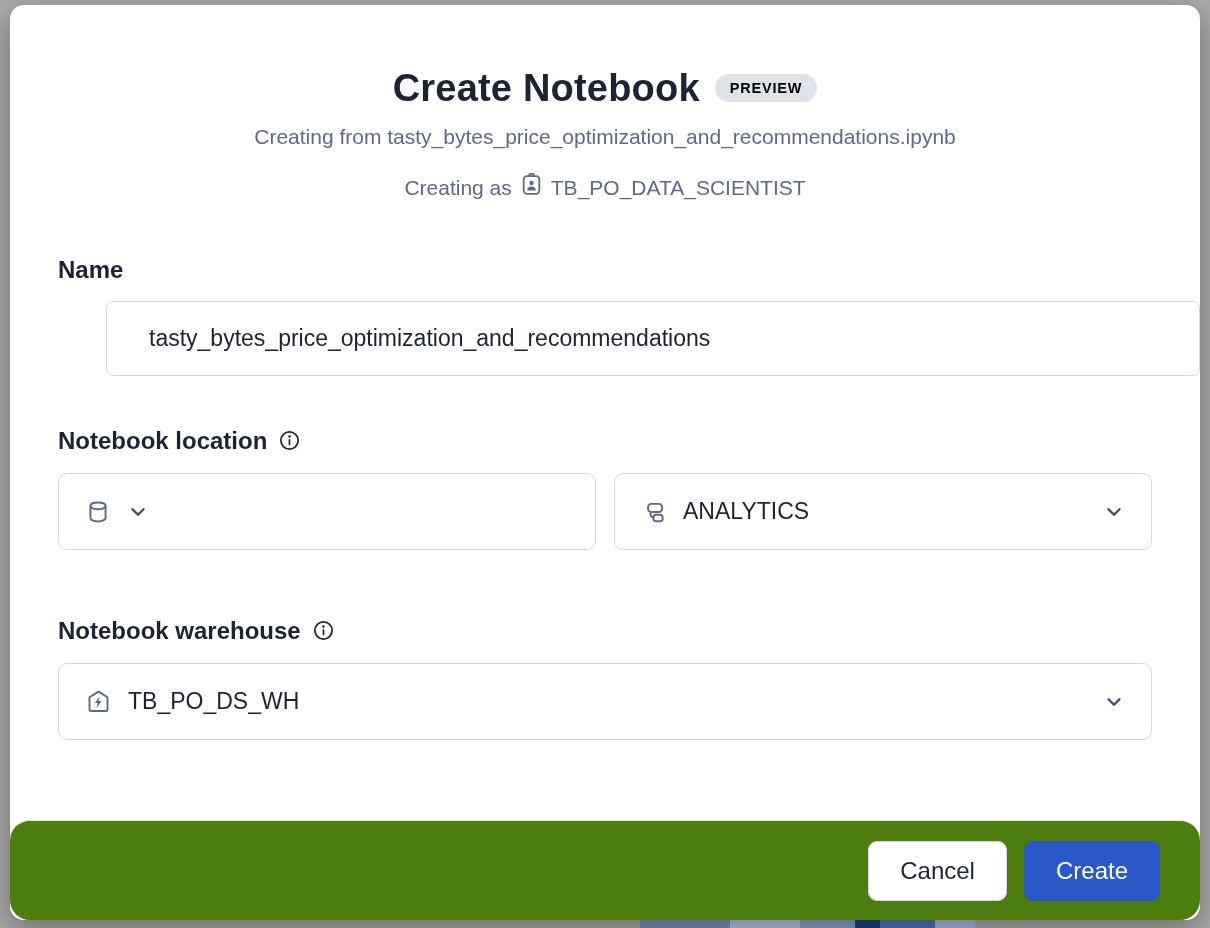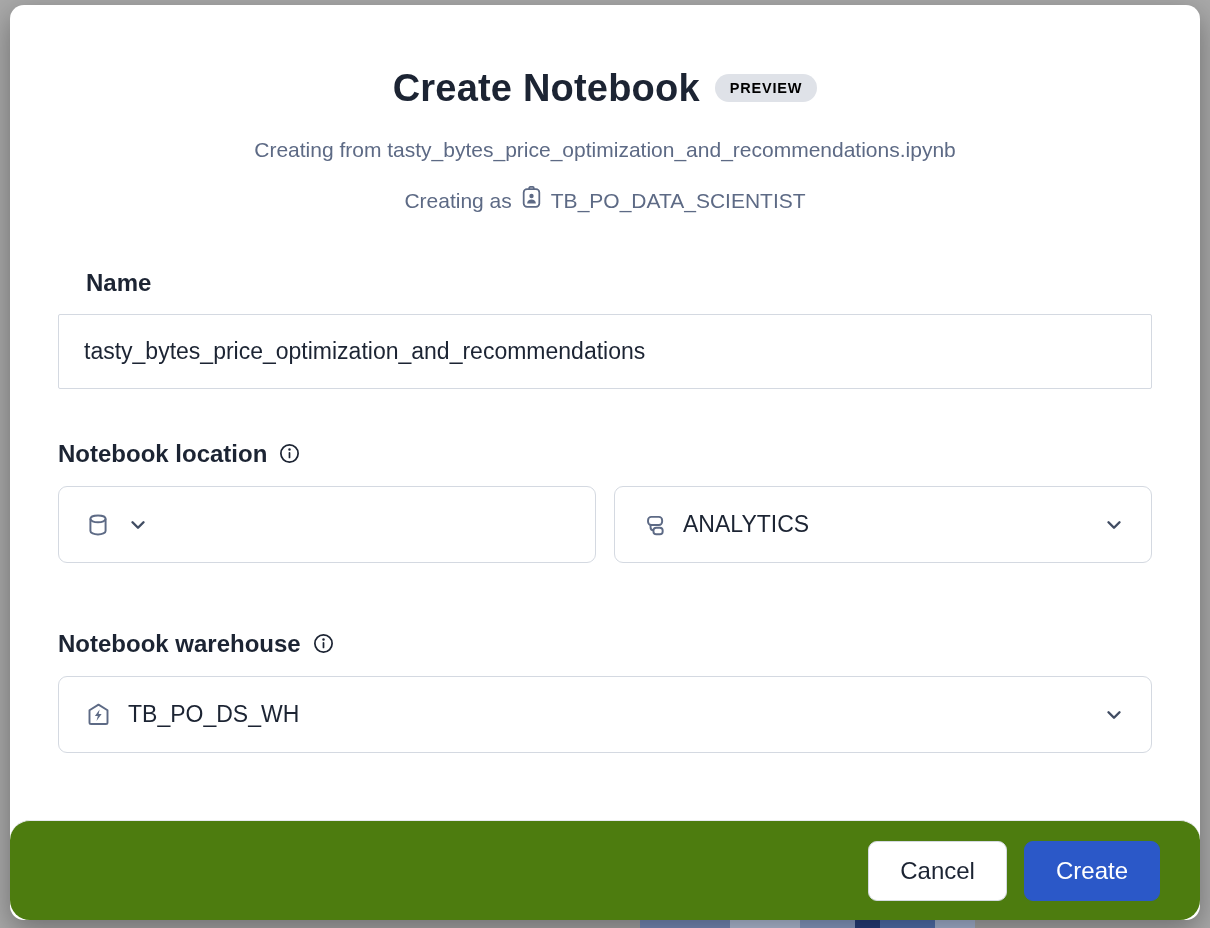--- a/index.html
+++ b/index.html
@@ -26,37 +26,37 @@
   }
 
   .dlg-header { text-align: center; padding-top: 66px; }
   .title-row { display: flex; justify-content: center; align-items: center; gap: 15px; }
   .dlg-title { margin: 0; font-size: 38px; line-height: 34px; font-weight: 700; color: #1c2433; letter-spacing: 0.2px; }
   .badge {
     background: #dfe2e8; color: #000000;
     font-size: 14.5px; font-weight: 700; letter-spacing: 0.8px;
     padding: 7px 15px; border-radius: 16px; line-height: 1;
   }
-  .sub1 { margin-top: 32px; font-size: 21px; line-height: 26px; color: #5d6a85; }
+  .sub1 { margin-top: 19px; font-size: 21px; line-height: 26px; color: #5d6a85; }
   .sub2 { margin-top: 22px; font-size: 21px; line-height: 26px; color: #5d6a85;
           display: flex; justify-content: center; align-items: center; gap: 7px; }
 
   .form { padding: 0 48px; }
   .field-label { display: flex; align-items: center; gap: 11px;
                  font-size: 24px; line-height: 29px; font-weight: 600; color: #1c2433; }
-  .name-label { margin-top: 52px; margin-left: 28px; }
+  .name-label { margin-top: 52px; }
   .loc-label  { margin-top: 50px; }
   .wh-label   { margin-top: 66px; }
 
   .text-input {
     margin-top: 17px; width: 100%; height: 75px;
-    border: 1px solid #d4d9e1; border-radius: 2px;
-    font-size: 23px; color: #1c2433; padding: 0 25px;
+    border: 1px solid #d4d9e1; border-radius: 7px;
+    font-size: 23px; color: #1c2433; padding: 0 42px;
     font-family: "Liberation Sans", sans-serif;
-    background: #fff; outline: none; display: block;
+    background: #fff; outline: none; display: block; margin-left: 48px;
   }
 
   .select-row { display: flex; gap: 18px; margin-top: 18px; }
   .select {
     flex: 1; height: 77px;
     border: 1px solid #d4d9e1; border-radius: 9px;
     display: flex; align-items: center; gap: 16px;
     padding: 0 26px; background: #fff; cursor: pointer;
   }
   .select .value { font-size: 23px; color: #1c2433; flex: 1; text-align: left; }

